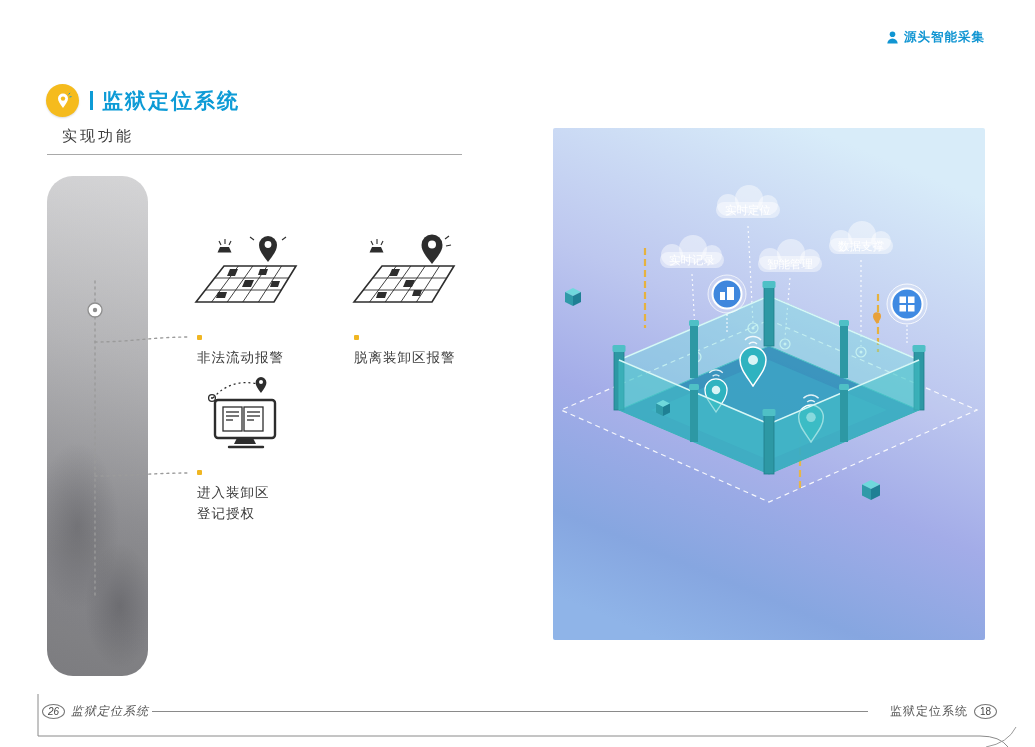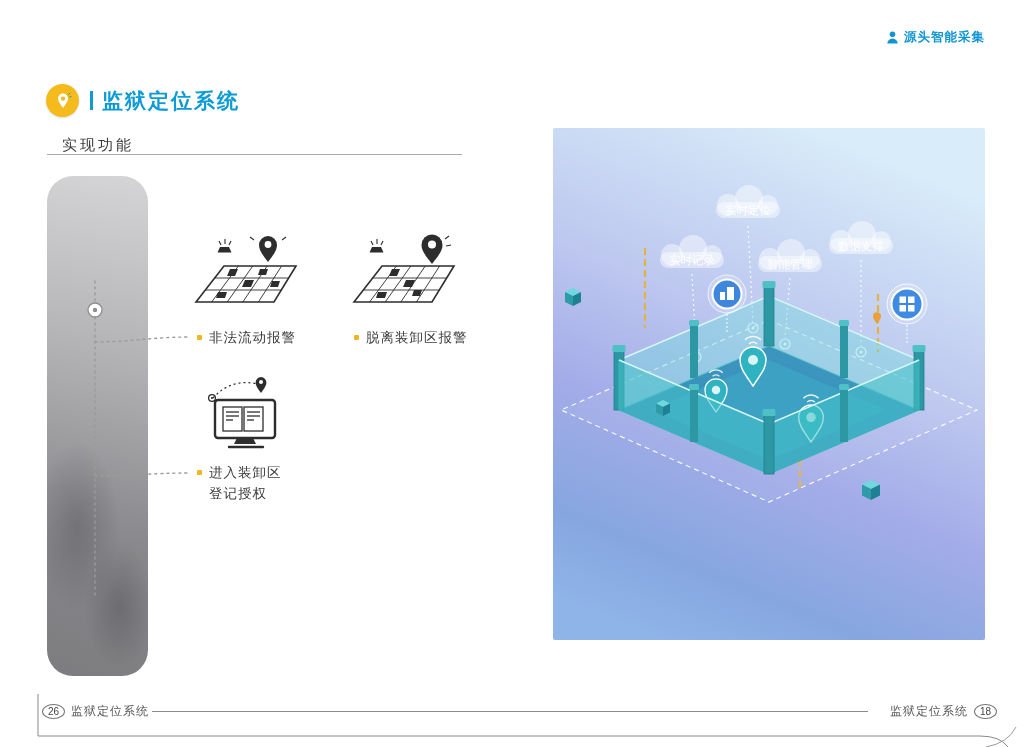--- a/index.html
+++ b/index.html
@@ -11,21 +11,21 @@
     color:#1095d2; font-size:12.5px; font-weight:bold; letter-spacing:1px; }
 
   
   .title-row { position:absolute; left:46px; top:84px; display:flex; align-items:center; }
   .title-icon { width:33px; height:33px; border-radius:50%; background:#f5bb1d; display:flex;
     align-items:center; justify-content:center; box-shadow:0 1px 2px rgba(0,0,0,.15); }
   .title-sep { width:3px; height:19px; background:#0d9bd6; margin:0 9px 0 11px; }
   .title-text { font-size:21px; font-weight:bold; color:#0d9bd6; letter-spacing:2px; }
 
   
-  .section-title { position:absolute; left:62px; top:136px; font-size:15px; color:#3a3a3a; letter-spacing:3px; }
+  .section-title { position:absolute; left:62px; top:127px; font-size:15px; color:#3a3a3a; letter-spacing:3px; }
   .section-underline { position:absolute; left:47px; top:154px; width:415px; height:1px; background:#a9a9a9; }
 
   
   .photo { position:absolute; left:47px; top:176px; width:101px; height:500px; border-radius:26px;
     background:
       radial-gradient(60px 120px at 30% 70%, rgba(60,60,65,.30), transparent 70%),
       radial-gradient(50px 90px at 72% 86%, rgba(50,50,55,.28), transparent 70%),
       linear-gradient(180deg, rgba(255,255,255,.22), rgba(0,0,0,.10) 75%),
       linear-gradient(200deg,#c9c9cb 0%, #b3b3b6 35%, #9a9a9e 65%, #8a8a8e 100%); }
 
@@ -35,30 +35,30 @@
     box-shadow:0 0 0 4px rgba(255,255,255,.8), 0 0 0 5px rgba(210,210,210,.55), 0 2px 6px rgba(0,0,0,.18);
     display:flex; flex-direction:column; align-items:center; justify-content:center;
     font-size:13px; color:#333; line-height:1.55; }
   .badge-line1 { display:flex; align-items:center; gap:4px; }
   .badge-dot { width:5px; height:5px; background:#f0b622; border-radius:50%; }
 
   .connector-svg { position:absolute; left:0; top:0; pointer-events:none; }
 
   
   .feat-label { position:absolute; display:flex; align-items:flex-start; gap:7px;
-    font-size:13.5px; color:#3a3a3a; letter-spacing:1px; line-height:21px; }
+    font-size:13.5px; color:#3a3a3a; letter-spacing:1px; line-height:21px;flex-direction:column; }
   .bullet { width:5px; height:5px; background:#f0b622; border-radius:1px; margin-top:8px; flex:none; }
 
   .icon-abs { position:absolute; }
 
   
   .illus { position:absolute; left:553px; top:128px; width:432px; height:512px; }
 
   
-  .footer-left { position:absolute; left:42px; top:703px; display:flex; align-items:center; gap:6px; }
+  .footer-left { position:absolute; left:42px; top:703px; display:flex; align-items:center; gap:6px;font-style:italic; }
   .footer-right { position:absolute; right:38px; top:703px; display:flex; align-items:center; gap:6px; }
   .page-num-circle { width:23px; height:15px; border:1px solid #777; border-radius:50%;
     display:flex; align-items:center; justify-content:center; font-size:10px; color:#444; flex:none; }
   .footer-text { font-size:12px; color:#555; letter-spacing:1px; }
   .footer-line { position:absolute; left:152px; top:711px; width:716px; height:1px; background:#8a8a8a; }
 
   .frame-svg { position:absolute; left:0; top:0; pointer-events:none; }
 </style>
 </head>
 <body>

